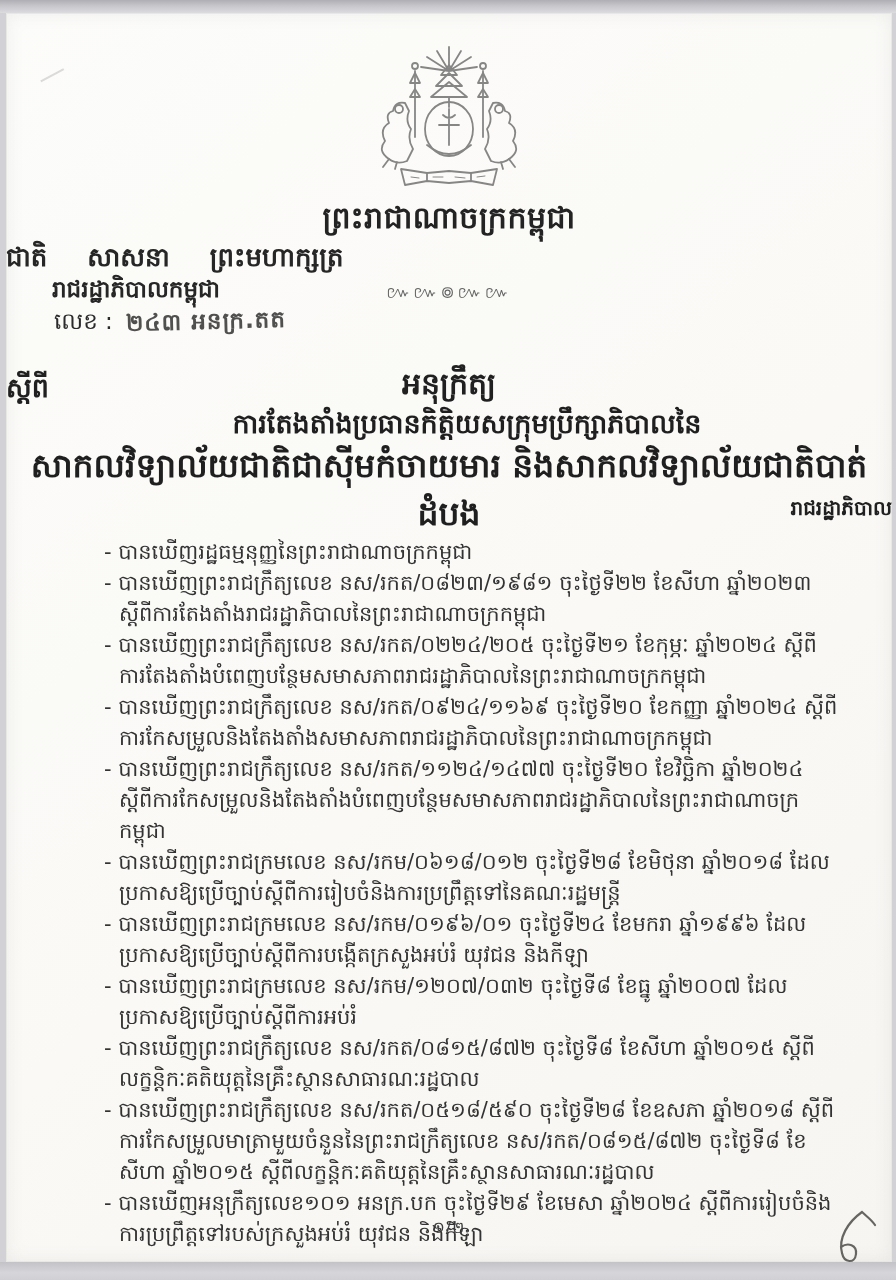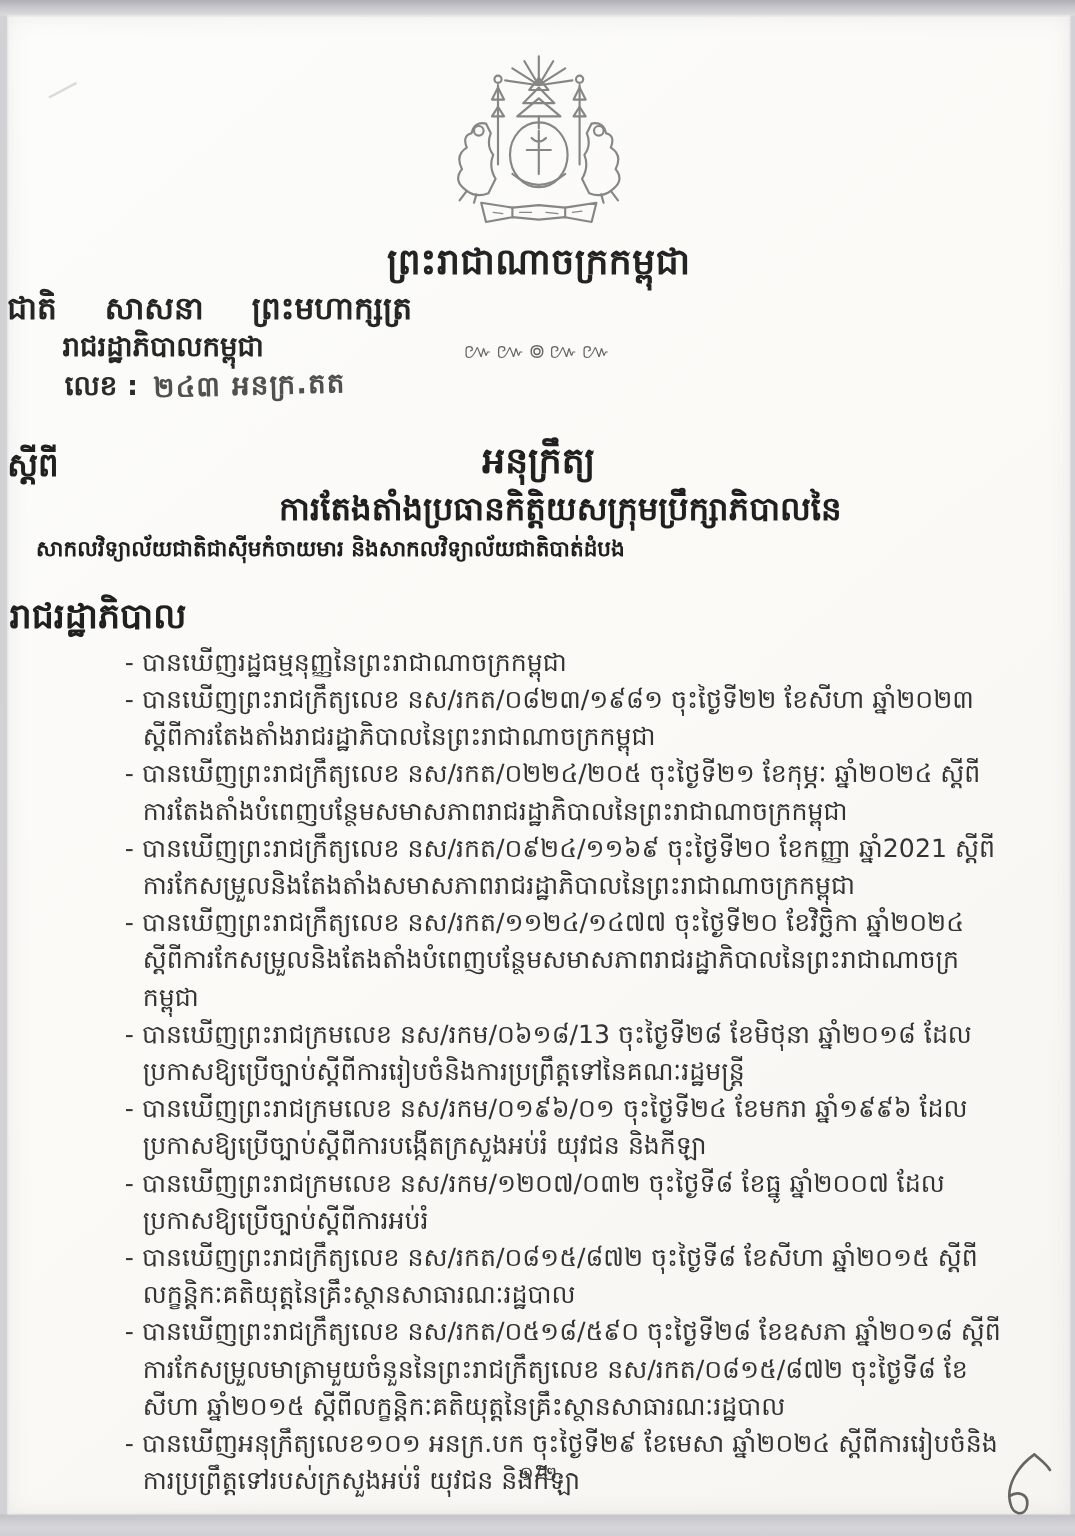--- a/index.html
+++ b/index.html
@@ -37,21 +37,21 @@
     display:flex;gap:40px;
   }
   .issuer{
     position:absolute;left:46px;top:262px;
     font-size:23px;font-weight:700;color:#262626;
   }
   .doc-number{
     position:absolute;left:48px;top:294px;
     font-size:23px;color:#2b2b2b;white-space:nowrap;
   }
-  .doc-number .label{font-weight:700;}
+  .doc-number .label{font-weight:400;}
   .hand{
     display:inline-block;transform:rotate(-1.5deg);
     font-weight:600;opacity:.82;letter-spacing:1px;margin-left:6px;
   }
   .ornament{
     position:absolute;left:0;right:0;top:268px;text-align:center;
     font-size:17px;color:#4c4c4c;letter-spacing:3px;opacity:.85;
   }
   .doc-type{
     position:absolute;left:0;right:0;top:318px;text-align:center;
@@ -59,26 +59,26 @@
   }
   .doc-re{
     position:absolute;left:0;right:0;top:358px;text-align:left;
     font-size:27px;font-weight:700;color:#202020;
   }
   .doc-title1{
     position:absolute;left:0;right:0;top:394px;text-align:center;
     font-size:27px;font-weight:700;color:#1f1f1f;margin-left:36px;
   }
   .doc-title2{
-    position:absolute;left:0;right:0;top:432px;text-align:left;
-    font-size:18px;font-weight:700;color:#1f1f1f;margin-left:24px;
+    position:absolute;left:0;right:0;top:432px;text-align:center;
+    font-size:33px;font-weight:700;color:#1f1f1f;
   }
   .section-heading{
-    position:absolute;left:2px;right:0;top:482px;text-align:left;
-    font-size:29px;font-weight:700;color:#202020;
+    position:absolute;left:2px;right:0;top:482px;text-align:right;
+    font-size:20px;font-weight:700;color:#202020;
   }
   .recitals{
     position:absolute;left:98px;right:50px;top:524px;
     font-size:21px;line-height:31px;color:#333;
   }
   .recital{
     padding-left:15px;text-indent:-15px;
     margin:0;
   }
   .page-number{
@@ -157,23 +157,23 @@
   <div class="doc-type">អនុក្រឹត្យ</div>
   <div class="doc-re">ស្តីពី</div>
   <div class="doc-title1">ការតែងតាំងប្រធានកិត្តិយសក្រុមប្រឹក្សាភិបាលនៃ</div>
   <div class="doc-title2">សាកលវិទ្យាល័យជាតិជាស៊ីមកំចាយមារ និងសាកលវិទ្យាល័យជាតិបាត់ដំបង</div>
   <div class="section-heading">រាជរដ្ឋាភិបាល</div>
 
   <div class="recitals" id="recitals">
       <p class="recital">- បានឃើញរដ្ឋធម្មនុញ្ញនៃព្រះរាជាណាចក្រកម្ពុជា</p>
       <p class="recital">- បានឃើញព្រះរាជក្រឹត្យលេខ នស/រកត/០៨២៣/១៩៨១ ចុះថ្ងៃទី២២ ខែសីហា ឆ្នាំ២០២៣ ស្តីពីការតែងតាំងរាជរដ្ឋាភិបាលនៃព្រះរាជាណាចក្រកម្ពុជា</p>
       <p class="recital">- បានឃើញព្រះរាជក្រឹត្យលេខ នស/រកត/០២២៤/២០៥ ចុះថ្ងៃទី២១ ខែកុម្ភៈ ឆ្នាំ២០២៤ ស្តីពីការតែងតាំងបំពេញបន្ថែមសមាសភាពរាជរដ្ឋាភិបាលនៃព្រះរាជាណាចក្រកម្ពុជា</p>
-      <p class="recital">- បានឃើញព្រះរាជក្រឹត្យលេខ នស/រកត/០៩២៤/១១៦៩ ចុះថ្ងៃទី២០ ខែកញ្ញា ឆ្នាំ2021 ស្តីពីការកែសម្រួលនិងតែងតាំងសមាសភាពរាជរដ្ឋាភិបាលនៃព្រះរាជាណាចក្រកម្ពុជា</p>
+      <p class="recital">- បានឃើញព្រះរាជក្រឹត្យលេខ នស/រកត/០៩២៤/១១៦៩ ចុះថ្ងៃទី២០ ខែកញ្ញា ឆ្នាំ២០២៤ ស្តីពីការកែសម្រួលនិងតែងតាំងសមាសភាពរាជរដ្ឋាភិបាលនៃព្រះរាជាណាចក្រកម្ពុជា</p>
       <p class="recital">- បានឃើញព្រះរាជក្រឹត្យលេខ នស/រកត/១១២៤/១៤៧៧ ចុះថ្ងៃទី២០ ខែវិច្ឆិកា ឆ្នាំ២០២៤ ស្តីពីការកែសម្រួលនិងតែងតាំងបំពេញបន្ថែមសមាសភាពរាជរដ្ឋាភិបាលនៃព្រះរាជាណាចក្រកម្ពុជា</p>
-      <p class="recital">- បានឃើញព្រះរាជក្រមលេខ នស/រកម/០៦១៨/13 ចុះថ្ងៃទី២៨ ខែមិថុនា ឆ្នាំ២០១៨ ដែលប្រកាសឱ្យប្រើច្បាប់ស្តីពីការរៀបចំនិងការប្រព្រឹត្តទៅនៃគណៈរដ្ឋមន្ត្រី</p>
+      <p class="recital">- បានឃើញព្រះរាជក្រមលេខ នស/រកម/០៦១៨/០១២ ចុះថ្ងៃទី២៨ ខែមិថុនា ឆ្នាំ២០១៨ ដែលប្រកាសឱ្យប្រើច្បាប់ស្តីពីការរៀបចំនិងការប្រព្រឹត្តទៅនៃគណៈរដ្ឋមន្ត្រី</p>
       <p class="recital">- បានឃើញព្រះរាជក្រមលេខ នស/រកម/០១៩៦/០១ ចុះថ្ងៃទី២៤ ខែមករា ឆ្នាំ១៩៩៦ ដែលប្រកាសឱ្យប្រើច្បាប់ស្តីពីការបង្កើតក្រសួងអប់រំ យុវជន និងកីឡា</p>
       <p class="recital">- បានឃើញព្រះរាជក្រមលេខ នស/រកម/១២០៧/០៣២ ចុះថ្ងៃទី៨ ខែធ្នូ ឆ្នាំ២០០៧ ដែលប្រកាសឱ្យប្រើច្បាប់ស្តីពីការអប់រំ</p>
       <p class="recital">- បានឃើញព្រះរាជក្រឹត្យលេខ នស/រកត/០៨១៥/៨៧២ ចុះថ្ងៃទី៨ ខែសីហា ឆ្នាំ២០១៥ ស្តីពីលក្ខន្តិកៈគតិយុត្តនៃគ្រឹះស្ថានសាធារណៈរដ្ឋបាល</p>
       <p class="recital">- បានឃើញព្រះរាជក្រឹត្យលេខ នស/រកត/០៥១៨/៥៩០ ចុះថ្ងៃទី២៨ ខែឧសភា ឆ្នាំ២០១៨ ស្តីពីការកែសម្រួលមាត្រាមួយចំនួននៃព្រះរាជក្រឹត្យលេខ នស/រកត/០៨១៥/៨៧២ ចុះថ្ងៃទី៨ ខែសីហា ឆ្នាំ២០១៥ ស្តីពីលក្ខន្តិកៈគតិយុត្តនៃគ្រឹះស្ថានសាធារណៈរដ្ឋបាល</p>
       <p class="recital">- បានឃើញអនុក្រឹត្យលេខ១០១ អនក្រ.បក ចុះថ្ងៃទី២៩ ខែមេសា ឆ្នាំ២០២៤ ស្តីពីការរៀបចំនិងការប្រព្រឹត្តទៅរបស់ក្រសួងអប់រំ យុវជន និងកីឡា</p>
     </div>
 
   <div class="page-number">១/២</div>
 
   <svg class="paraph" viewBox="0 0 52 62">

